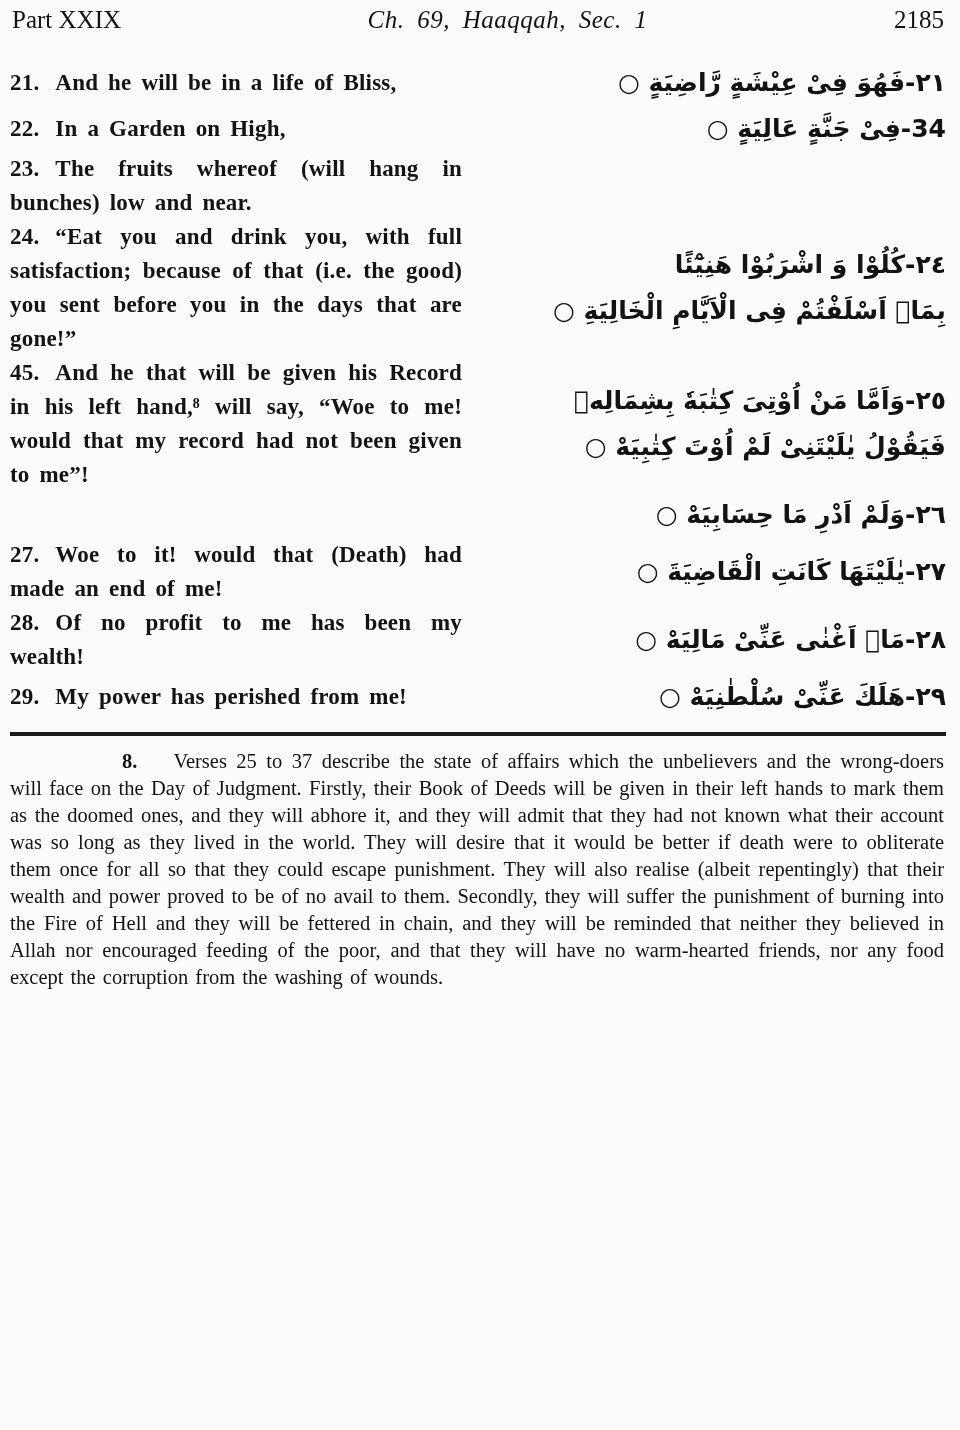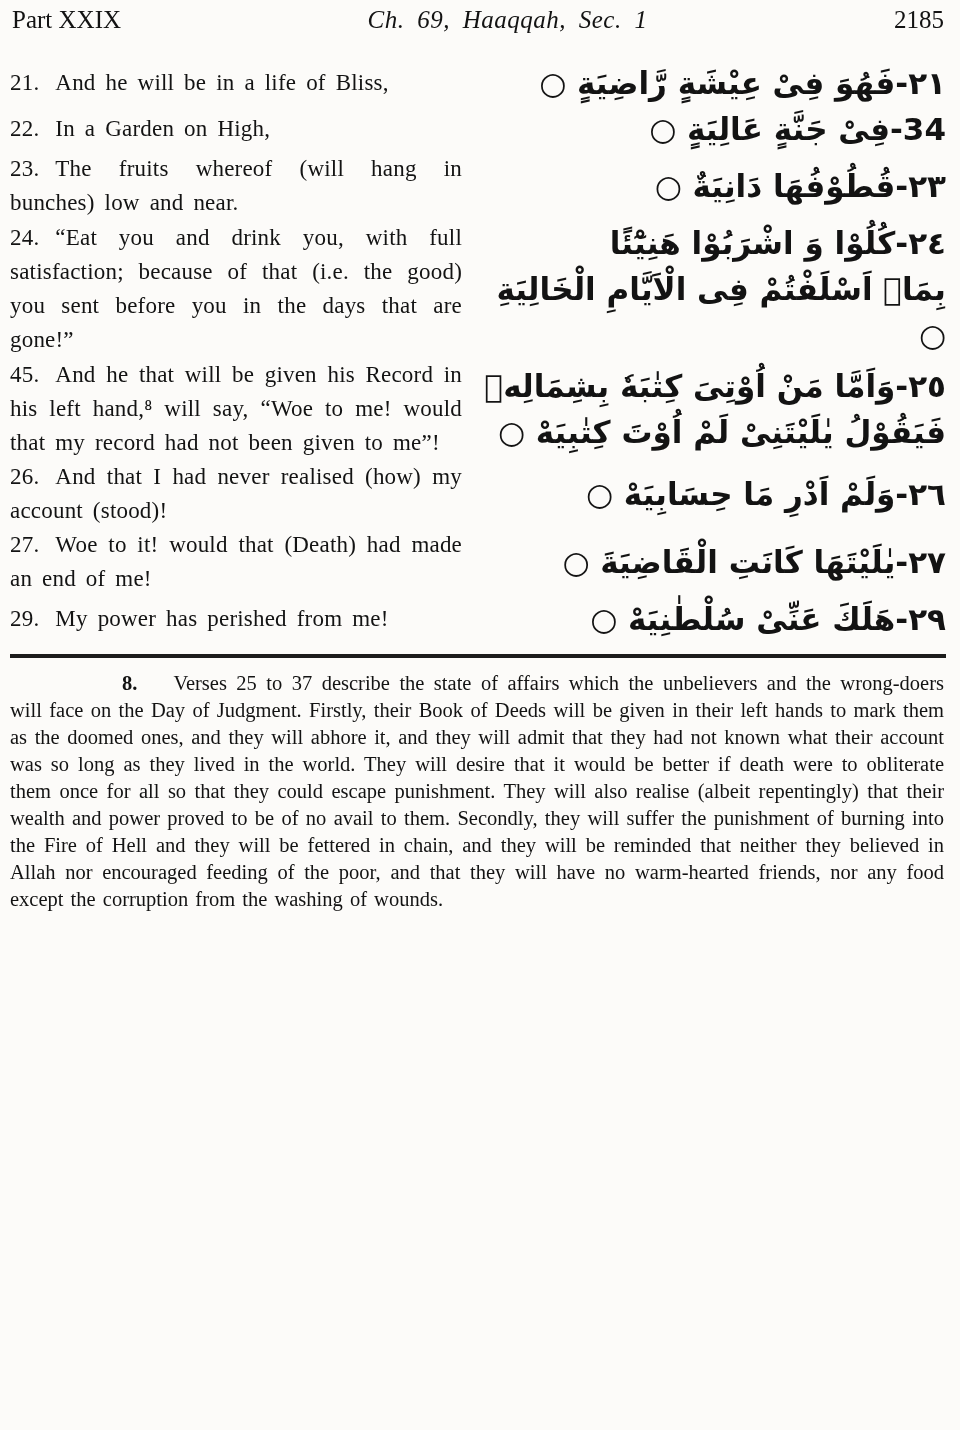--- a/index.html
+++ b/index.html
@@ -20,35 +20,35 @@
     font-size:25px;
     padding:0 2px;
   }
   .header-center{font-style:italic;letter-spacing:0.5px;word-spacing:6px;}
   .verses{margin-top:26px;}
   .verse-row{display:flex;align-items:center;}
   .verse-row + .verse-row{}
   .verse-english{
     width:452px;
     font-family:"Liberation Serif",serif;
-    font-weight:normal;
+    font-weight:bold;
     font-size:23px;
     line-height:34px;
     text-align:justify;
     letter-spacing:0.2px;
     word-spacing:4px;
   }
   .vnum{display:inline-block;margin-right:16px;}
   .verse-arabic{
     flex:1;
     direction:rtl;
     text-align:right;
     font-family:"DejaVu Sans",sans-serif;
     font-weight:bold;
-    font-size:31px;
+    font-size:25px;
     line-height:46px;
     white-space:pre-line;
     padding-left:4px;
   }
   .rule{height:4px;background:#1c1c1c;margin-top:12px;}
   .footnote{
     margin-top:12px;
     font-family:"Liberation Serif",serif;
     font-size:20.5px;
     line-height:27px;
@@ -83,53 +83,55 @@
       <div class="verse-english">
         <span class="vnum">22.</span><span>In a Garden on High,</span>
       </div>
       <div class="verse-arabic">34-فِىْ جَنَّةٍ عَالِيَةٍ ○</div>
     </div>
 
     <div class="verse-row">
       <div class="verse-english">
         <span class="vnum">23.</span><span>The fruits whereof (will hang in bunches) low and near.</span>
       </div>
-      <div class="verse-arabic">٢٣-قُطُوْفُهَا دَانِيَةٌ ○</div>
     </div>
 
     <div class="verse-row">
       <div class="verse-english">
         <span class="vnum">24.</span><span>“Eat you and drink you, with full satisfaction; because of that (i.e. the good) you sent before you in the days that are gone!”</span>
       </div>
       <div class="verse-arabic">٢٤-كُلُوْا وَ اشْرَبُوْا هَنِيْٓئًا
 بِمَاۤ اَسْلَفْتُمْ فِى الْاَيَّامِ الْخَالِيَةِ ○</div>
     </div>
 
     <div class="verse-row">
       <div class="verse-english">
         <span class="vnum">45.</span><span>And he that will be given his Record in his left hand,⁸ will say, “Woe to me! would that my record had not been given to me”!</span>
       </div>
       <div class="verse-arabic">٢٥-وَاَمَّا مَنْ اُوْتِىَ كِتٰبَهٗ بِشِمَالِهٖ
 فَيَقُوْلُ يٰلَيْتَنِىْ لَمْ اُوْتَ كِتٰبِيَهْ ○</div>
     </div>
 
     <div class="verse-row">
-      <div class="verse-english">
-        <span class="vnum">26.</span><span>And that I had never realised (how) my account (stood)!</span>
-      </div>
       <div class="verse-arabic">٢٦-وَلَمْ اَدْرِ مَا حِسَابِيَهْ ○</div>
     </div>
 
     <div class="verse-row">
       <div class="verse-english">
         <span class="vnum">27.</span><span>Woe to it! would that (Death) had made an end of me!</span>
       </div>
       <div class="verse-arabic">٢٧-يٰلَيْتَهَا كَانَتِ الْقَاضِيَةَ ○</div>
     </div>
 
+    <div class="verse-row">
+      <div class="verse-english">
+        <span class="vnum">28.</span><span>Of no profit to me has been my wealth!</span>
+      </div>
+      <div class="verse-arabic">٢٨-مَاۤ اَغْنٰى عَنِّىْ مَالِيَهْ ○</div>
+    </div>
 
     <div class="verse-row">
       <div class="verse-english">
         <span class="vnum">29.</span><span>My power has perished from me!</span>
       </div>
       <div class="verse-arabic">٢٩-هَلَكَ عَنِّىْ سُلْطٰنِيَهْ ○</div>
     </div>
 
   </div>
 

